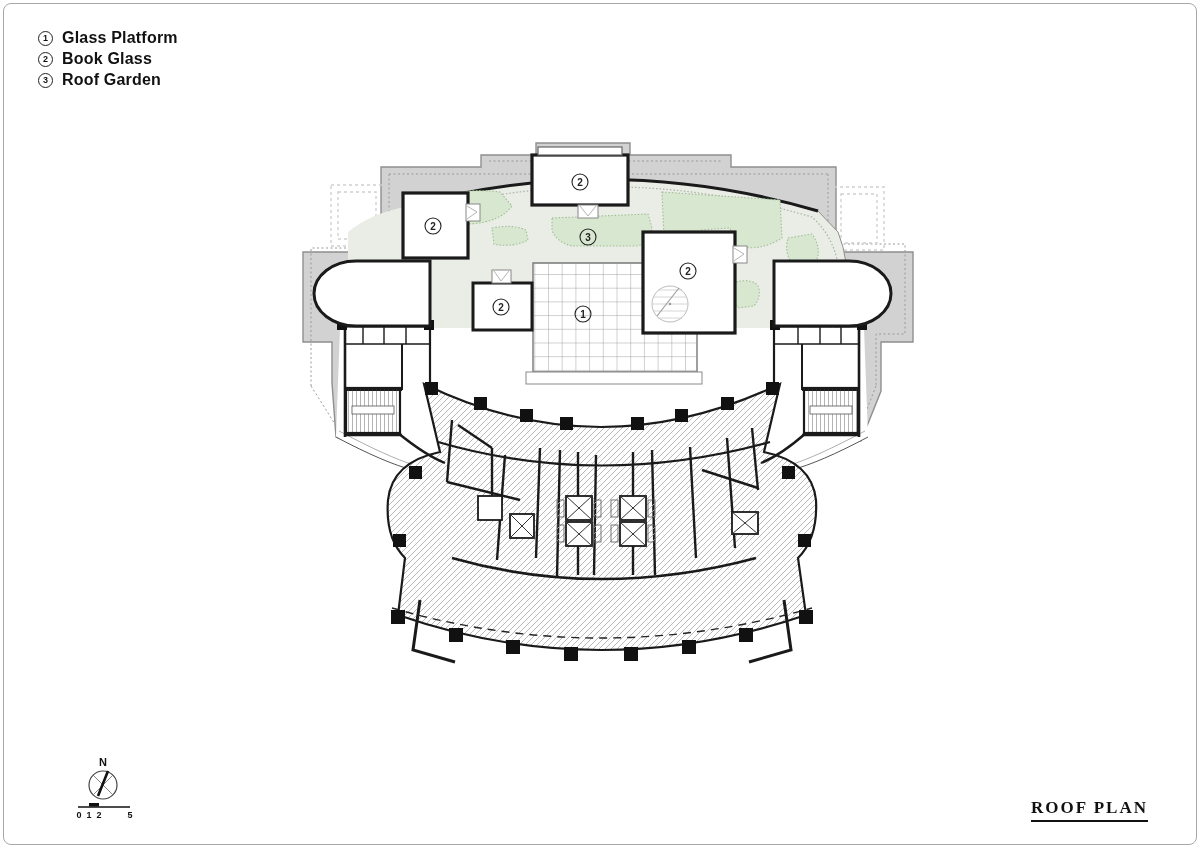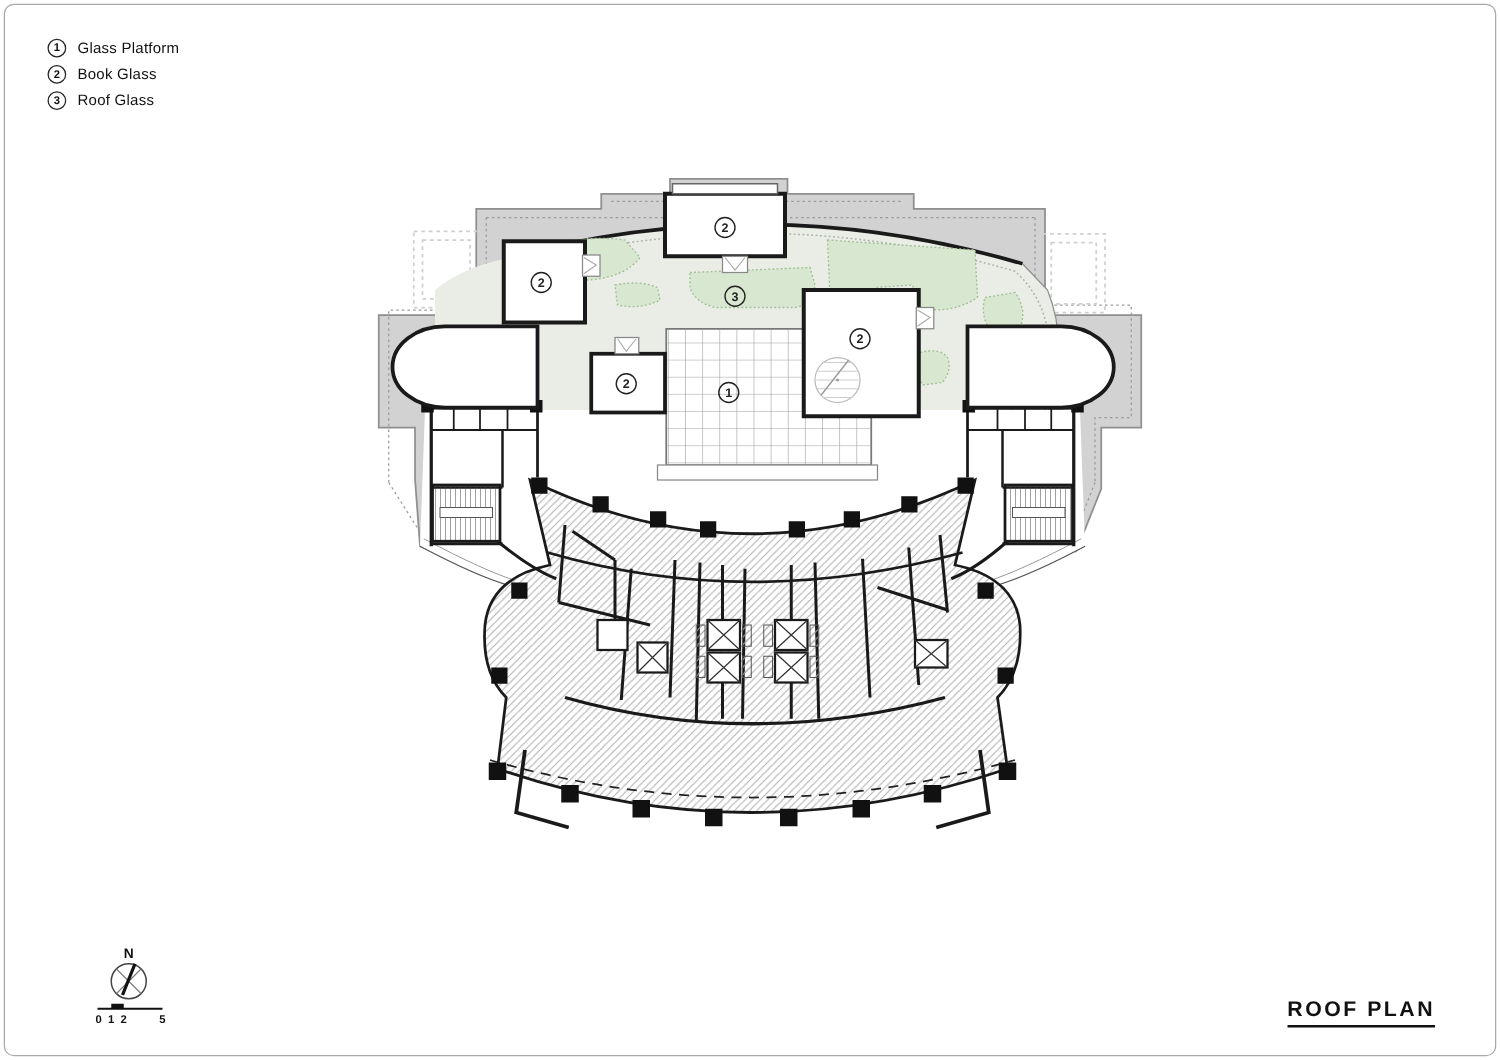--- a/index.html
+++ b/index.html
@@ -17,25 +17,25 @@
     position:absolute;left:3px;top:3px;right:3px;bottom:3px;
     border:1.5px solid #a8a8a8;border-radius:8px;pointer-events:none;
   }
   .legend{position:absolute;left:38px;top:30px;}
   .legend-row{display:flex;align-items:center;margin-bottom:5px;height:16px;}
   .circ{
     display:inline-flex;align-items:center;justify-content:center;
     width:13px;height:13px;border:1.2px solid #222;border-radius:50%;
     font-size:9px;font-weight:bold;margin-right:9px;flex:0 0 auto;
   }
-  .legend-label{font-size:12px;font-weight:normal;letter-spacing:0.2px;}
+  .legend-label{font-size:16px;font-weight:bold;letter-spacing:0.2px;}
   .title-block{position:absolute;right:52px;bottom:30px;}
   .title-text{
     font-size:17px;font-weight:bold;letter-spacing:2px;
-    border-bottom:2.5px solid #111;padding-bottom:3px;
+    border-bottom:2.5px solid #111;padding-bottom:3px;font-family:Liberation Serif, serif;
   }
   svg text{font-family:"Liberation Sans","DejaVu Sans",sans-serif;}
   .lbl-num{font-size:10px;font-weight:bold;fill:#222;text-anchor:middle;}
   .tick{font-size:9px;font-weight:bold;fill:#111;text-anchor:middle;}
   .north{font-size:11px;font-weight:bold;fill:#111;text-anchor:middle;}
 </style>
 </head>
 <body>
 
 
@@ -47,21 +47,21 @@
   <div class="legend-row">
     <span class="circ">1</span>
     <span class="legend-label">Glass Platform</span>
   </div>
   <div class="legend-row">
     <span class="circ">2</span>
     <span class="legend-label">Book Glass</span>
   </div>
   <div class="legend-row">
     <span class="circ">3</span>
-    <span class="legend-label">Roof Glass</span>
+    <span class="legend-label">Roof Garden</span>
   </div>
 </div>
 
 
 <svg width="1200" height="848" viewBox="0 0 1200 848">
   <defs>
     <pattern id="hatch" width="6" height="6" patternUnits="userSpaceOnUse">
       <path d="M-1,7 L7,-1" stroke="#b0b0b0" stroke-width="0.9"></path>
       <path d="M-1,1 L1,-1" stroke="#b0b0b0" stroke-width="0.9"></path>
     </pattern>

